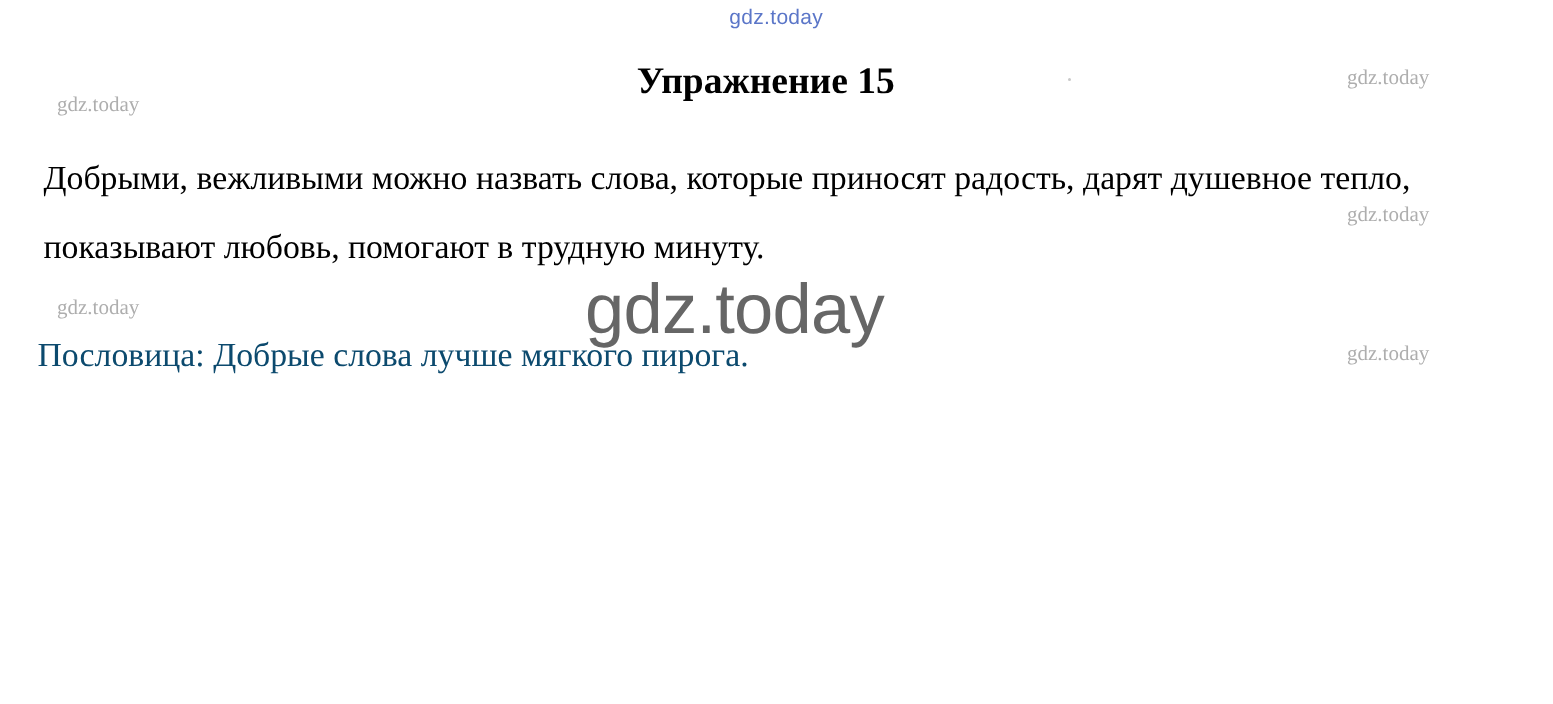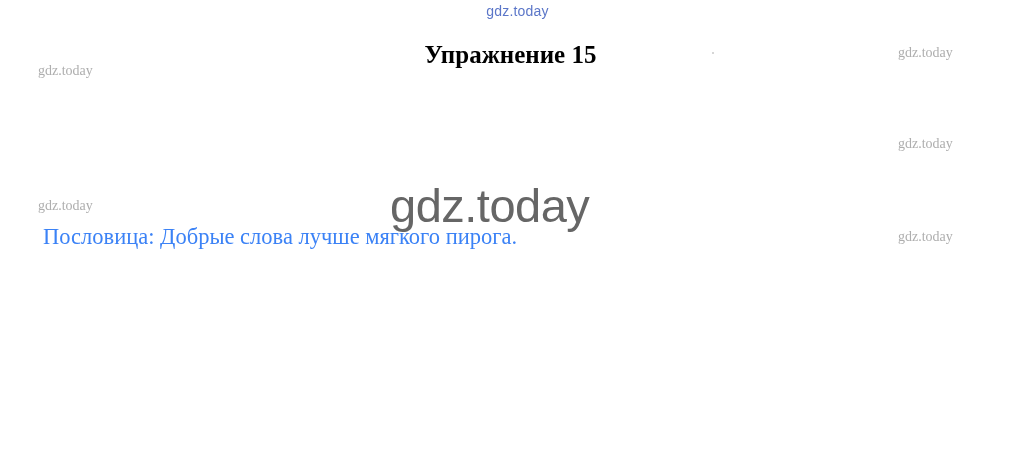--- a/index.html
+++ b/index.html
@@ -73,26 +73,26 @@
     left: 29px;
     top: 96px;
     width: 960px;
     font-family: "Liberation Serif", serif;
     font-size: 22.5px;
     color: #000000;
     line-height: 46px;
   }
   .para-2 {
     position: absolute;
-    left: 43px;
+    left: 25px;
     top: 220px;
     width: 960px;
     font-family: "Liberation Serif", serif;
     font-size: 22.5px;
-    color: #3b82f6;
+    color: #0c4a6e;
     line-height: 34px;
   }
   .dot {
     position: absolute;
     top: 52px;
     left: 712px;
     width: 2px;
     height: 2px;
     background: #c9c9c9;
     border-radius: 50%;
@@ -108,18 +108,19 @@
   <div class="title">Упражнение 15</div>
 
   <div class="dot"></div>
 
   <div class="wm-grey wm-1">gdz.today</div>
   <div class="wm-grey wm-2">gdz.today</div>
   <div class="wm-grey wm-3">gdz.today</div>
   <div class="wm-grey wm-4">gdz.today</div>
   <div class="wm-grey wm-5">gdz.today</div>
 
+  <div class="body-text">Добрыми, вежливыми можно назвать слова, которые приносят радость, дарят душевное тепло, показывают любовь, помогают в трудную минуту.</div>
 
   <div class="para-2">Пословица: Добрые слова лучше мягкого пирога.</div>
 
   <div class="wm-big">gdz.today</div>
 
 </div>
 
 </body></html>

